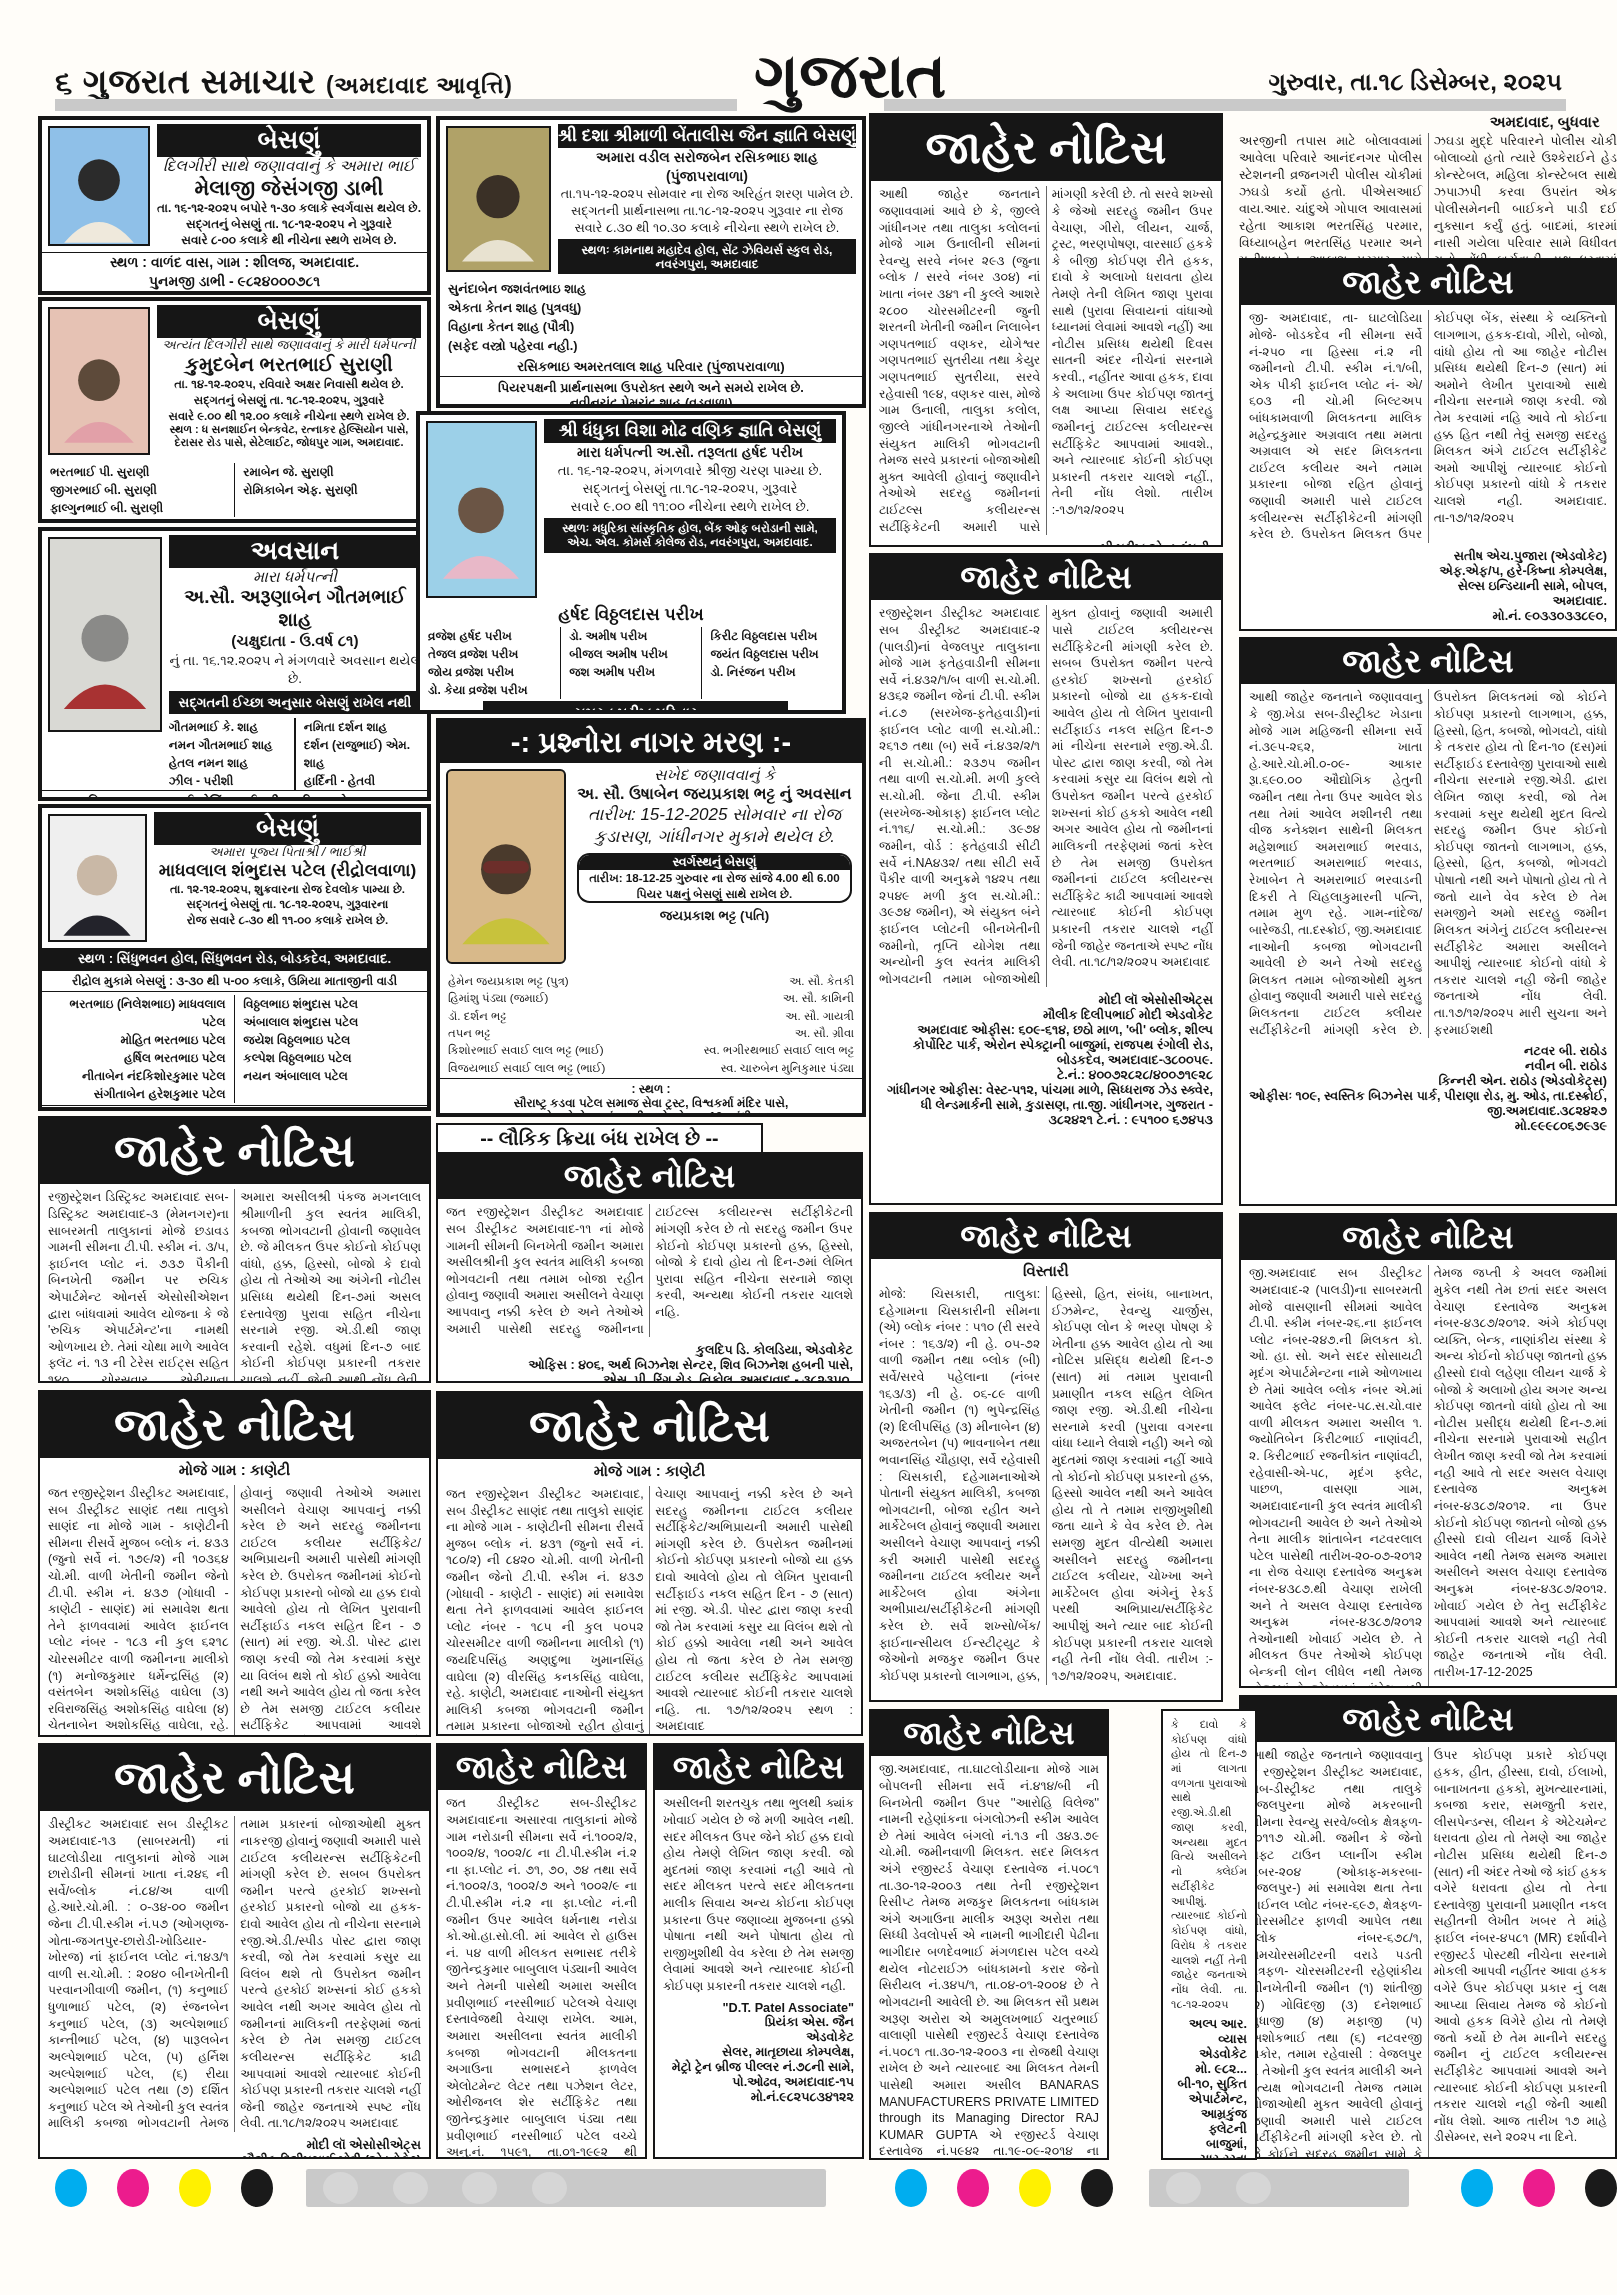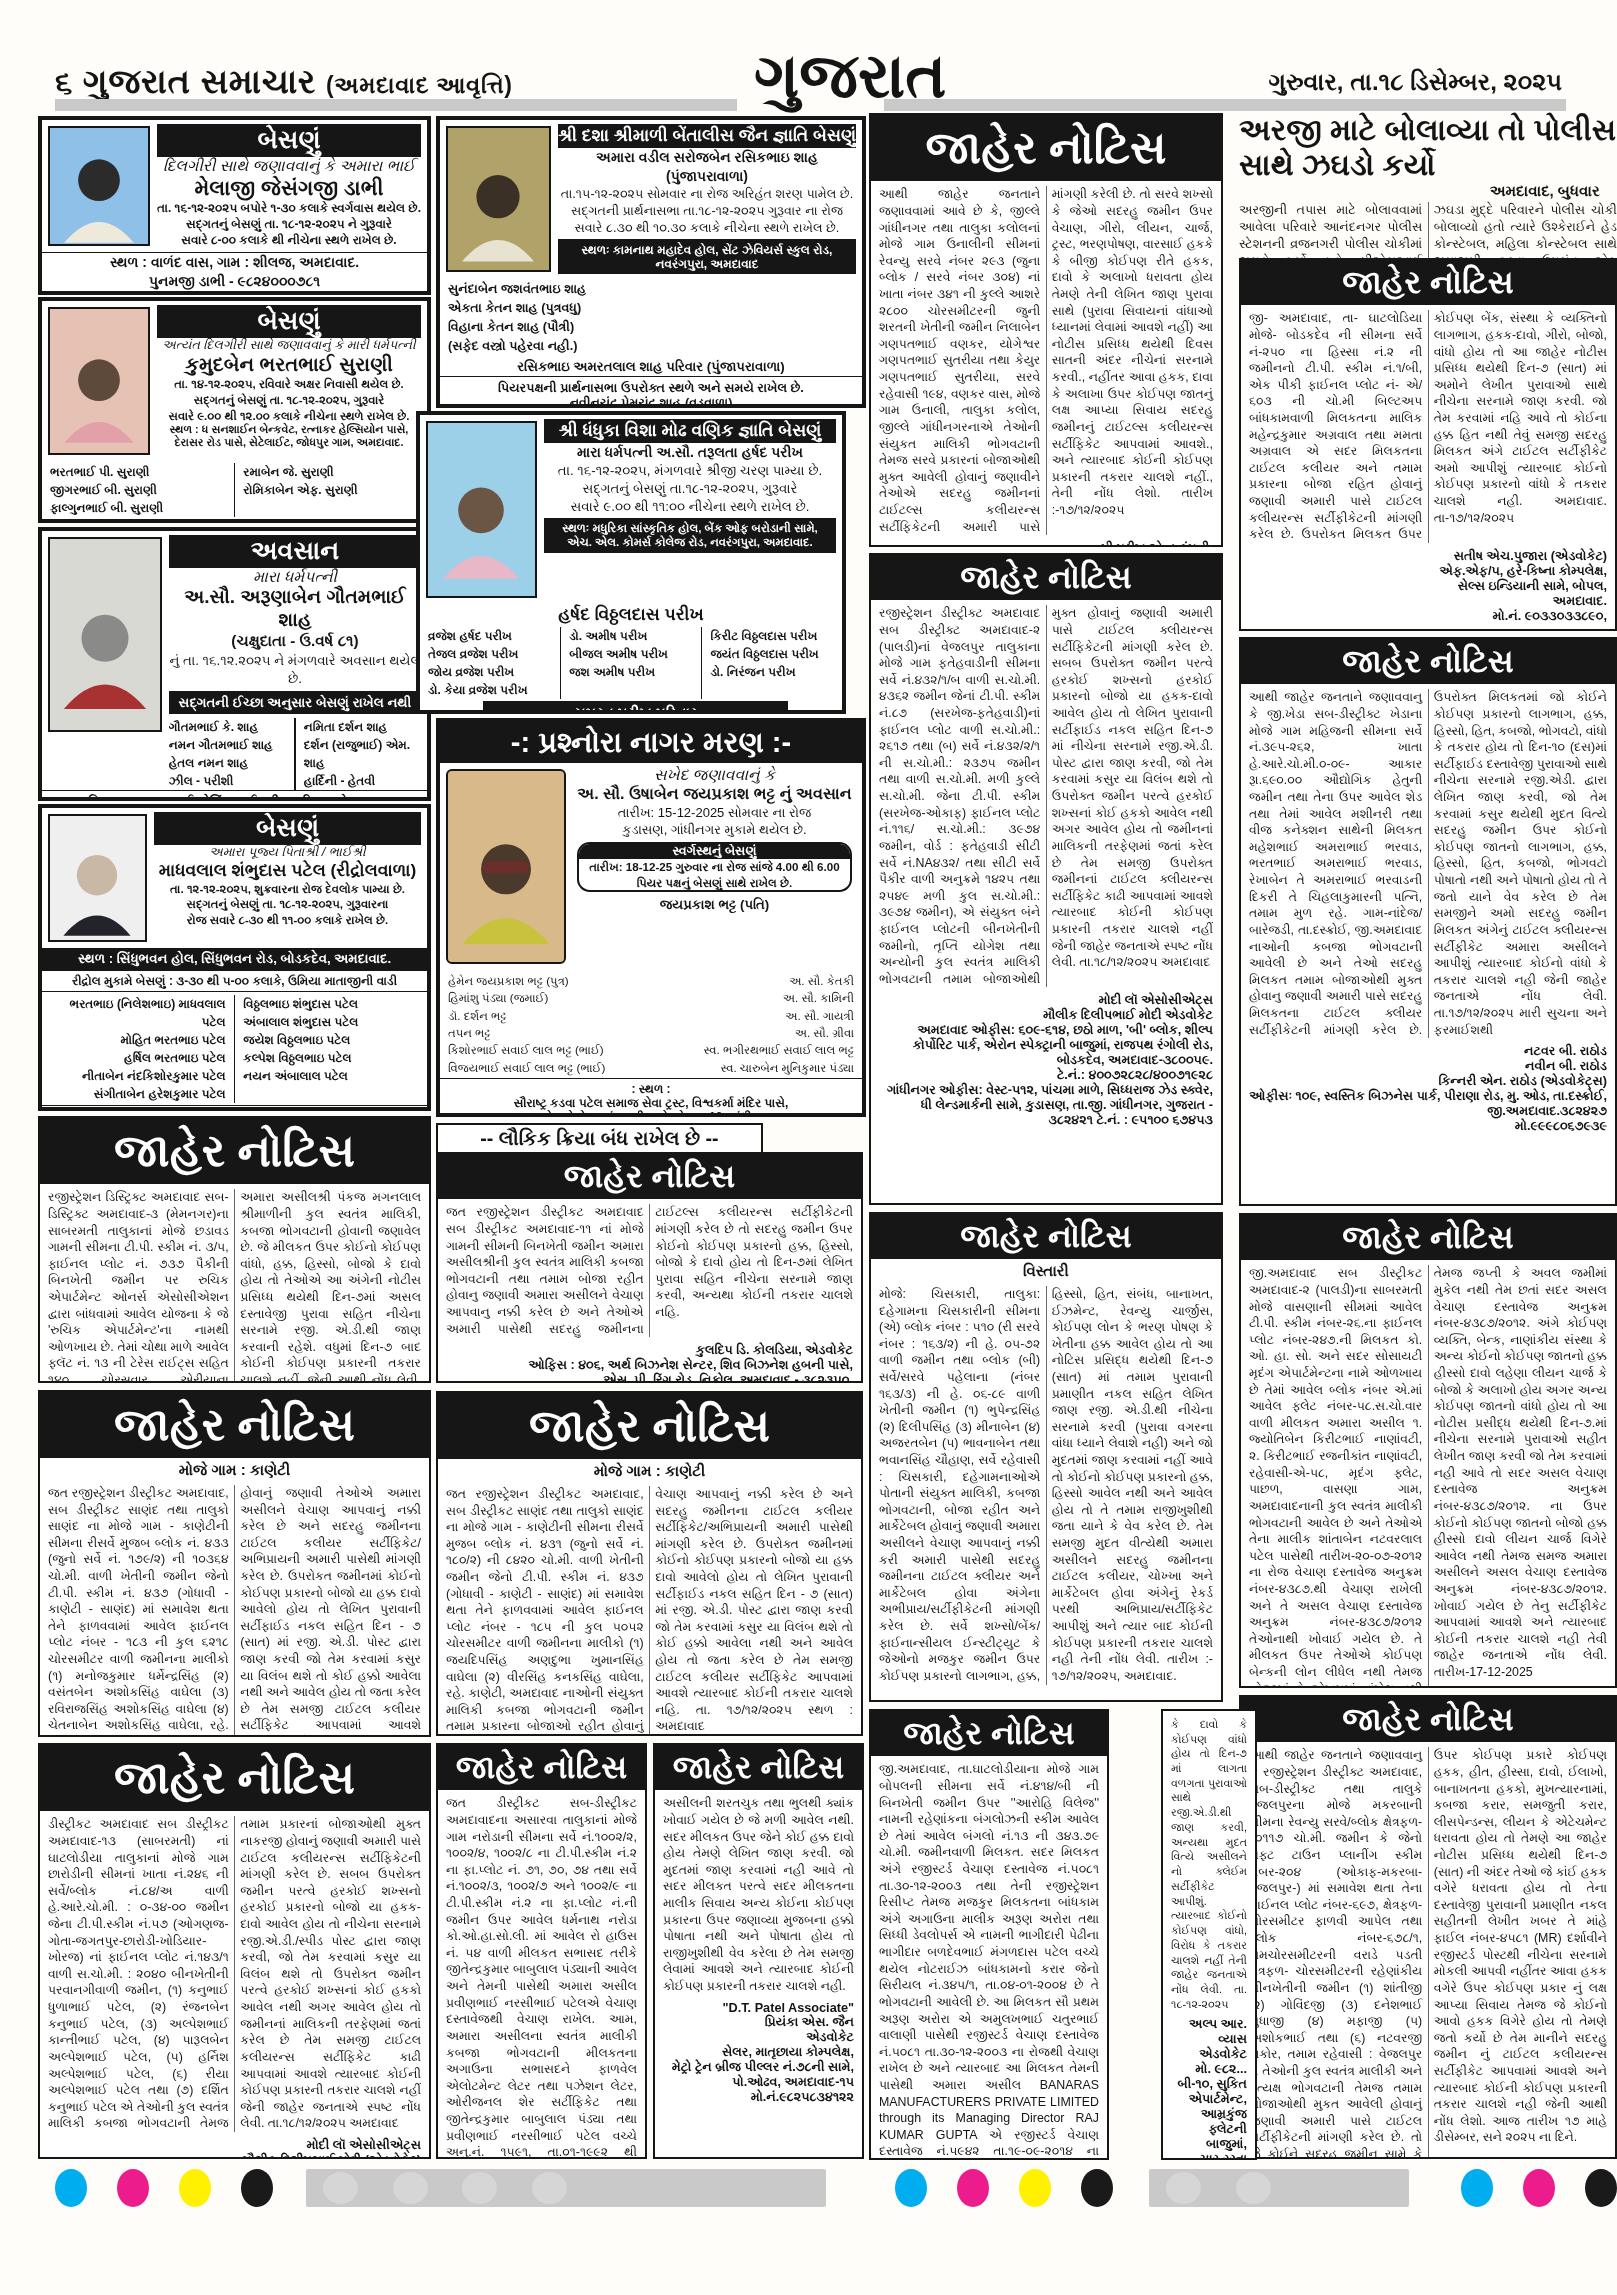--- a/index.html
+++ b/index.html
@@ -255,21 +255,21 @@
       <div class="photo" style="background:#d8b98a;height:191px;flex-basis:116px;border-radius:5.8px;">
         <svg width="104" height="150" viewBox="0 0 100 110">
             <circle cx="50" cy="38" r="24" fill="#4a3a2c"></circle>
             <rect x="28" y="30" width="44" height="12" rx="6" fill="#7a2a2a" opacity="0.7"></rect>
             <path d="M8 110 Q50 60 92 110 Z" fill="#c8c23c"></path>
           </svg>
       </div>
       <div class="ob-txt">
         <div class="ob-intro">સખેદ જણાવવાનું કે</div>
         <div class="ob-name" style="font-size:16px;">અ. સૌ. ઉષાબેન જયપ્રકાશ ભટ્ટ નું અવસાન</div>
-        <div class="ob-line" style="font-size:13px;font-weight:normal;">તારીખ: 15-12-2025 સોમવાર ના રોજ
+        <div class="ob-line" style="font-size:17px;font-weight:normal;font-style:italic;">તારીખ: 15-12-2025 સોમવાર ના રોજ
 કુડાસણ, ગાંધીનગર મુકામે થયેલ છે.</div>
         <div style="border:2.3px solid #161616;border-radius:12.7px;margin:3.5px 4.6px;overflow:hidden;">
           <div class="inv" style="font-size:12.7px;">સ્વર્ગસ્થનું બેસણું</div>
           <div class="ob-line" style="font-size:11.6px;font-weight:bold;">તારીખ: 18-12-25 ગુરુવાર ના રોજ સાંજે 4.00 થી 6.00
 પિયર પક્ષનું બેસણું સાથે રાખેલ છે.</div>
         </div>
         <div class="ob-line" style="font-size:13.3px;">જયપ્રકાશ ભટ્ટ (પતિ)</div>
       </div>
     </div>
     <div class="nm2">
@@ -287,21 +287,20 @@
 સ્વ. ચારુબેન મુનિકુમાર પંડ્યા</div>
     </div>
     <div class="ob-place" style="border-top:1.7px solid #161616;font-size:12px;">: સ્થળ :
 સૌરાષ્ટ્ર કડવા પટેલ સમાજ સેવા ટ્રસ્ટ, વિશ્વકર્મા મંદિર પાસે,
 ગ્રામ ટેકનોલોજી સંસ્થાની સામે, સેક્ટર 12, ગાંધીનગર.</div>
 
   </div>
   <div class="abs loukik" style="left:436px;top:1123px;width:323px;">-- લૌકિક ક્રિયા બંધ રાખેલ છે --</div>
 
   <div class="abs" style="left:1239px;top:113px;width:378px;">
-    <div class="news-title">અરજી માટે બોલાવ્યા તો પોલીસ સાથે ઝઘડો કર્યો</div>
     <div class="news-date">અમદાવાદ, બુધવાર</div>
     <div class="body cols2" style="padding:2.3px 0;font-size:12.7px;">અરજીની તપાસ માટે બોલાવવામાં આવેલા પરિવારે આનંદનગર પોલીસ સ્ટેશનની વ્રજનગરી પોલીસ ચોકીમાં ઝઘડો કર્યો હતો. પીએસઆઈ વાય.આર. ચાંદુએ ગોપાલ આવાસમાં રહેતા આકાશ ભરતસિંહ પરમાર, વિધ્યાબહેન ભરતસિંહ પરમાર અને મનીષાબહેન આકાશ પરમાર સામે ફરિયાદ નોંધાવી છે. પાડોશી સાથે ઝઘડા મુદ્દે પરિવારને પોલીસ ચોકી બોલાવ્યો હતો ત્યારે ઉશ્કેરાઈને હેડ કોન્સ્ટેબલ, મહિલા કોન્સ્ટેબલ સાથે ઝપાઝપી કરવા ઉપરાંત એક પોલીસમેનની બાઈકને પાડી દઈ નુક્સાન કર્યું હતું. બાદમાં, કારમાં નાસી ગયેલા પરિવાર સામે વિધીવત ગુનો નોંધી કાર્યવાહી હાથ ધરવામાં આવી છે.</div>
   </div>
 
   <div class="abs" style="left:55px;top:2169px;">
     <span class="dot" style="background: rgb(0, 173, 239);"></span><span class="dot" style="background: rgb(236, 28, 141);"></span><span class="dot" style="background: rgb(255, 241, 0);"></span><span class="dot" style="background: rgb(26, 26, 26);"></span>
   </div>
   <div class="regbar" style="left:306px;top:2169px;width:520px;"><i></i><i></i><i></i><i></i></div>
   <div class="abs" style="left:895px;top:2169px;">
     <span class="dot" style="background: rgb(0, 173, 239);"></span><span class="dot" style="background: rgb(236, 28, 141);"></span><span class="dot" style="background: rgb(255, 241, 0);"></span><span class="dot" style="background: rgb(26, 26, 26);"></span>

